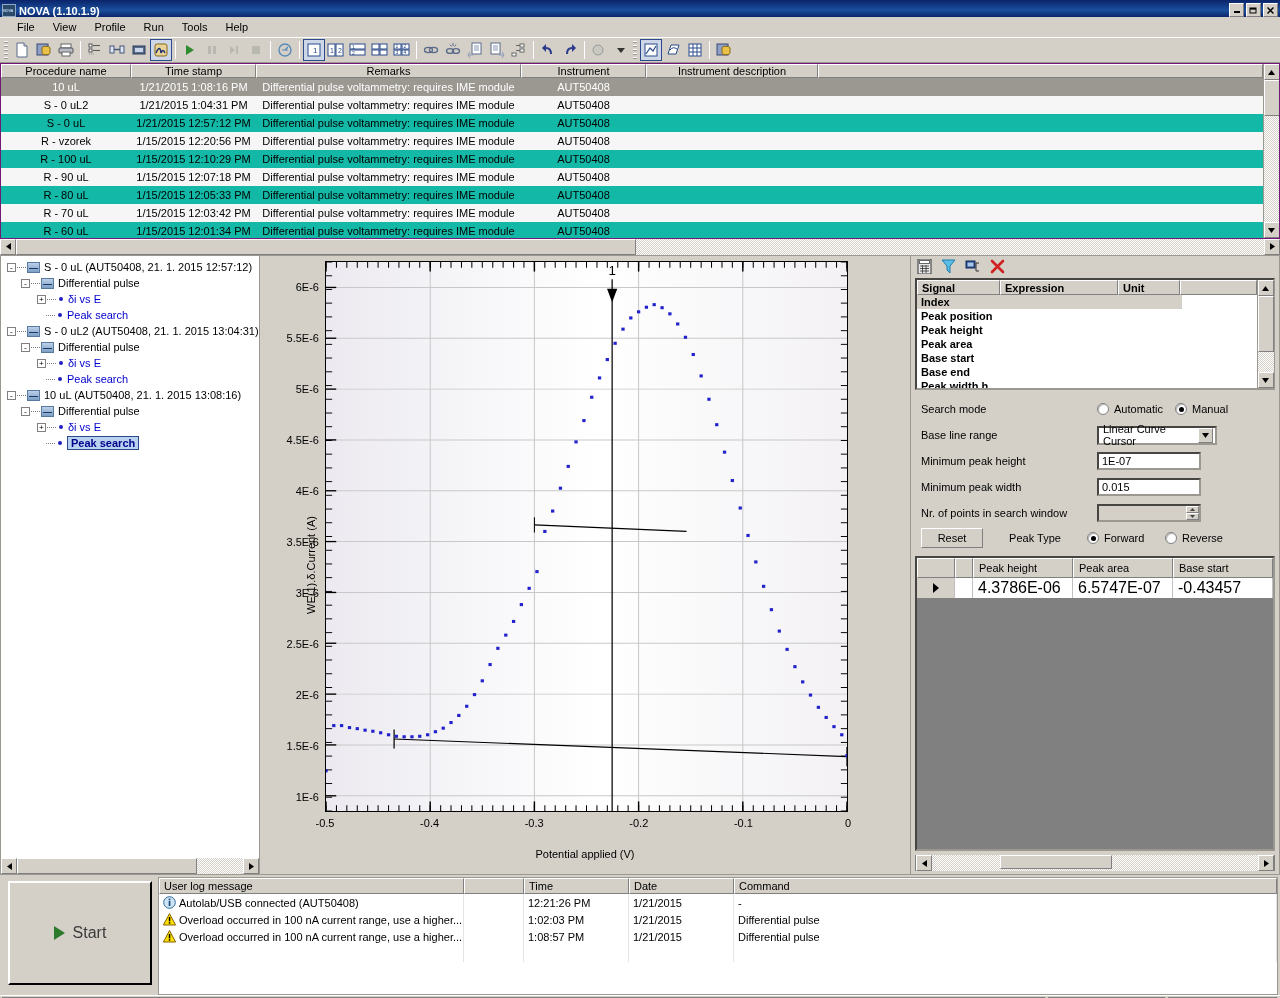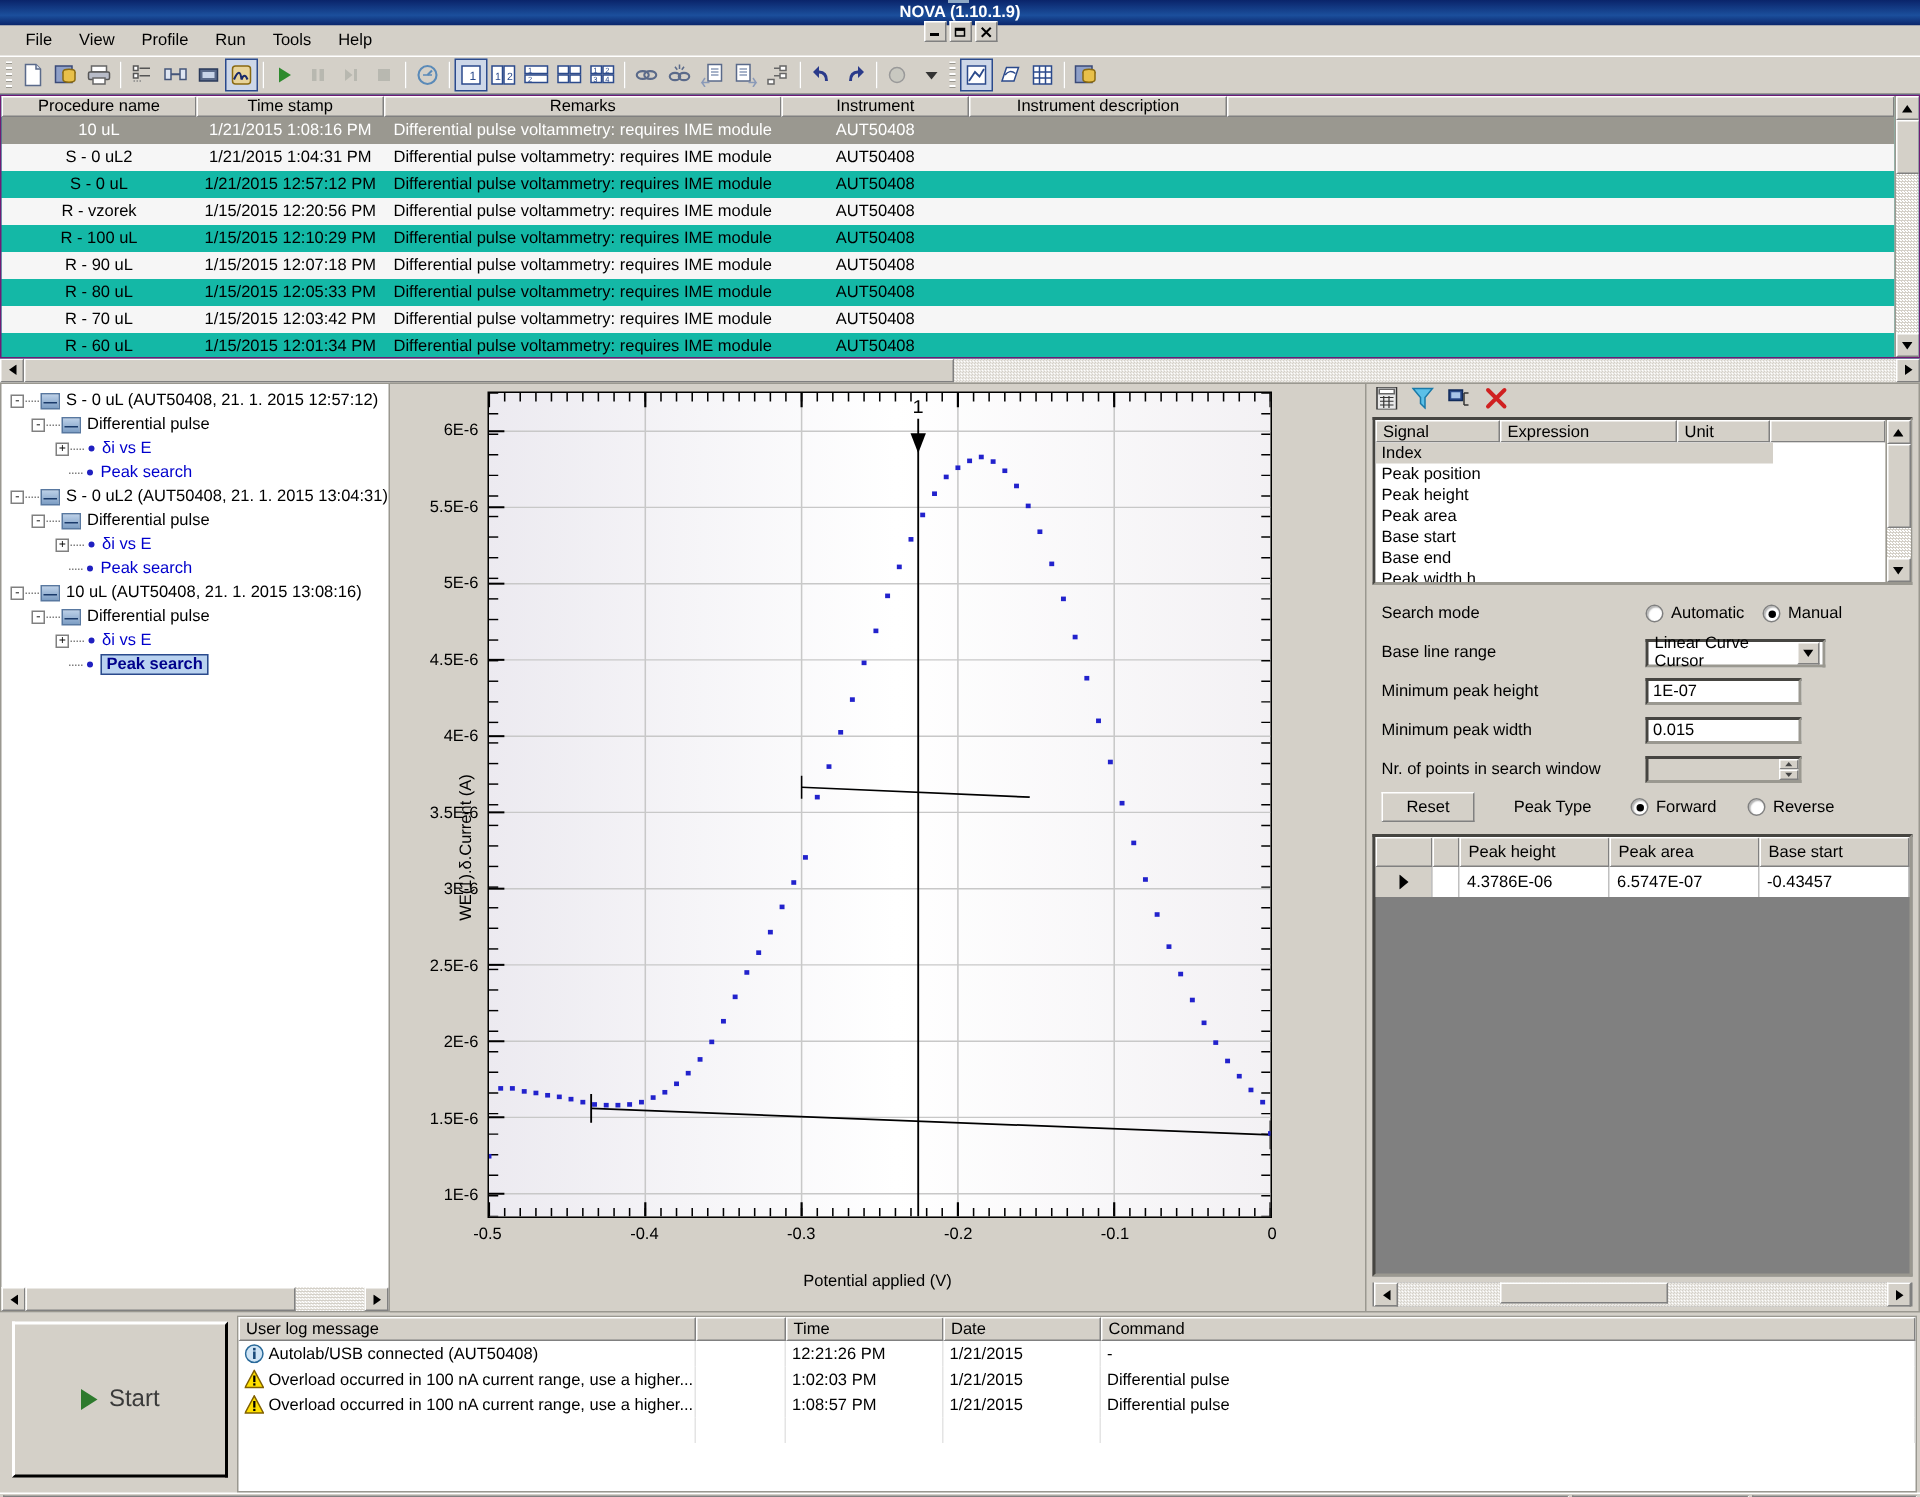--- a/index.html
+++ b/index.html
@@ -6,23 +6,22 @@
   html, body { margin:0; padding:0; }
   body {
     width:1280px; height:998px; overflow:hidden;
     font-family:"Liberation Sans", sans-serif;
     font-size:11px; color:#000;
     background:#d4d0c8;
   }
   
   .titlebar{
     height:17px; background:linear-gradient(to bottom,#0a246a,#1b4f9c 60%,#0a246a);
-    display:flex; align-items:center; color:#fff; font-weight:bold; font-size:11px;
+    display:flex; align-items:flex-end; color:#fff; font-weight:bold; font-size:11px;
     padding:0 2px;
-    flex-direction:column;
   }
   .tb-logo{width:14px;height:13px;background:#2b4a6b;border:1px solid #8fa8c4;margin-right:3px;
     position:relative;overflow:hidden;}
   .tb-logo:after{content:"NOVA";position:absolute;left:0;top:3px;font-size:4px;color:#b8d0e8;letter-spacing:-.3px;}
   .tb-title{flex:1;}
   .tb-btns{display:flex;gap:2px;}
   .tb-btn{width:15px;height:14px;background:#d4d0c8;border:1px solid;
     border-color:#fff #808080 #808080 #fff;display:flex;align-items:center;justify-content:center;
     font-size:9px;font-weight:bold;color:#000;line-height:1;}
   
@@ -95,21 +94,21 @@
   .ylabel{position:absolute;left:2px;top:50%;transform:translateY(-50%) rotate(-90deg);
     transform-origin:center;white-space:nowrap;font-size:11px;}
   .xlabel{position:absolute;left:0;right:0;bottom:14px;text-align:center;font-size:11px;}
   .ytick{position:absolute;right:100%;transform:translateY(-50%);padding-right:6px;
     font-size:11px;white-space:nowrap;}
   .xtick{position:absolute;top:100%;transform:translateX(-50%);padding-top:5px;font-size:11px;}
   
   .rightpane{width:370px;background:#d4d0c8;display:flex;flex-direction:column;
     border:1px solid #9a9890;}
   .rtoolbar{height:22px;display:flex;align-items:center;gap:9px;padding:2px 6px;}
-  .siglist{height:112px;margin:0 4px;background:#fff;border:2px inset #9a9890;display:flex;}
+  .siglist{height:112px;margin:0 4px;background:#fff;border:2px inset #9a9890;display:flex;font-weight:bold;}
   .siglist-in{flex:1;display:flex;flex-direction:column;overflow:hidden;}
   .sighdr{display:flex;height:15px;background:#d4d0c8;}
   .sighdr .sh{border:1px solid;border-color:#fff #808080 #808080 #fff;padding-left:4px;
     display:flex;align-items:center;font-size:11px;}
   .sigrow{height:14px;padding-left:4px;font-size:11px;display:flex;align-items:center;}
   .sigrow.sel{background:#d4d0c8;width:265px;}
   .params{padding:6px 8px 2px 10px;}
   .prow{display:flex;align-items:center;height:26px;font-size:11px;}
   .plab{width:176px;}
   .radio{width:12px;height:12px;border-radius:50%;border:1px solid #808080;background:#fff;
@@ -126,21 +125,21 @@
     font-size:7px;}
   .btn{background:#d4d0c8;border:1px solid;border-color:#fff #808080 #808080 #fff;
     padding:3px 12px;font-size:11px;}
   .restable{margin:4px;border:2px inset #9a9890;background:#808080;flex:1;display:flex;
     flex-direction:column;overflow:hidden;}
   .rthdr{display:flex;height:20px;background:#d4d0c8;}
   .rthdr .rh{border:1px solid;border-color:#fff #808080 #808080 #fff;padding-left:5px;
     display:flex;align-items:center;font-size:11px;background:#d4d0c8;}
   .rtrow{display:flex;height:20px;background:#fff;}
   .rtrow .rc{border-right:1px solid #c0c0c0;padding-left:5px;display:flex;align-items:center;
-    font-size:11px;}
+    font-size:16px;}
   .rtrow .rc.mark{background:#d4d0c8;justify-content:center;padding:0;}
   
   .bottom{display:flex;height:120px;padding-top:2px;}
   .startwrap{width:158px;padding:4px 6px 4px 8px;}
   .startbtn{width:144px;height:104px;background:#d4d0c8;border:2px outset #fff;
     border-right-color:#404040;border-bottom-color:#404040;
     display:flex;align-items:center;justify-content:center;gap:8px;font-size:16px;color:#3a3a3a;}
   .tri{width:0;height:0;border-left:11px solid #2d7a2d;border-top:7px solid transparent;
     border-bottom:7px solid transparent;}
   .logpane{flex:1;background:#fff;border:1px solid #9a9890;margin-right:2px;display:flex;

